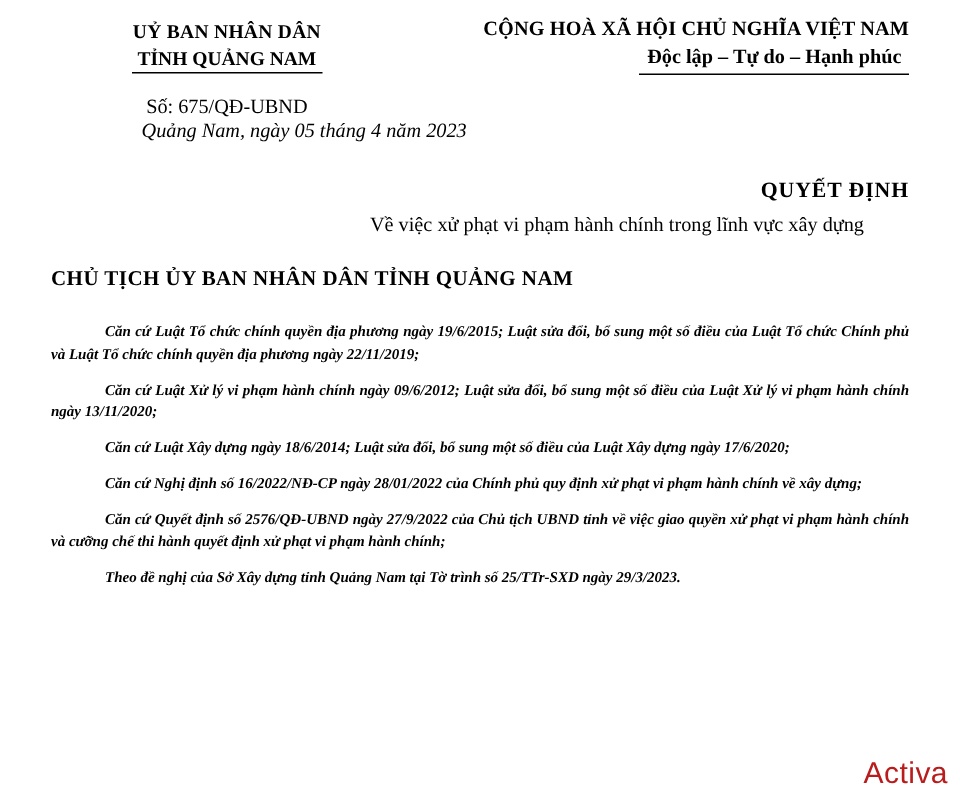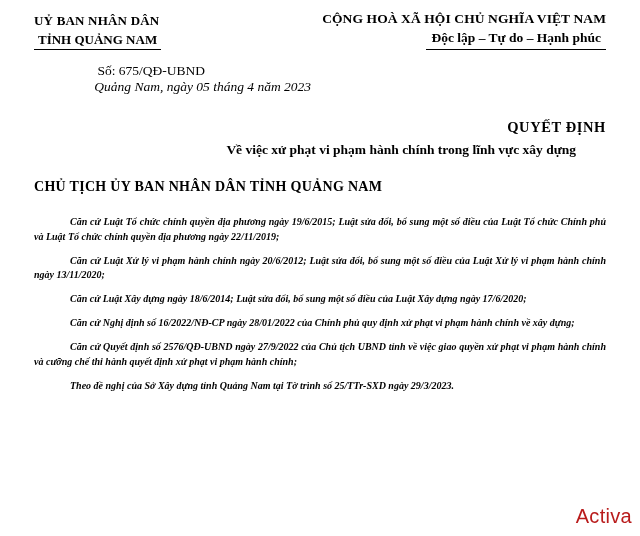--- a/index.html
+++ b/index.html
@@ -25,20 +25,21 @@
 
   
   .header {
     display: flex;
     flex-direction: row;
     align-items: flex-start;
     width: 100%;
   }
   .header-left {
     width: 41%;
+    text-align: center;
     padding-top: 2px;
   }
   .header-right {
     width: 59%;
     text-align: right;
   }
   .org-line1 {
     font-size: 13px;
     font-weight: bold;
     letter-spacing: 0.2px;
@@ -90,21 +91,21 @@
     text-align: right;
     margin-top: 24px;
   }
   .doc-type {
     font-size: 14.5px;
     font-weight: bold;
     letter-spacing: 0.6px;
   }
   .doc-subject {
     font-size: 13.5px;
-    font-weight: bold;
+    font-weight: normal;
     margin-top: 5px;
     padding: 0 30px;
     line-height: 1.35;
   }
   .issuer {
     text-align: left;
     font-size: 14px;
     font-weight: bold;
     margin-top: 20px;
     letter-spacing: 0.3px;
@@ -159,21 +160,21 @@
 
   <div class="title-block">
     <div class="doc-type">QUYẾT ĐỊNH</div>
     <div class="doc-subject">Về việc xử phạt vi phạm hành chính trong lĩnh vực xây dựng</div>
   </div>
 
   <div class="issuer">CHỦ TỊCH ỦY BAN NHÂN DÂN TỈNH QUẢNG NAM</div>
 
   <div class="body">
     <p class="para">Căn cứ Luật Tổ chức chính quyền địa phương ngày 19/6/2015; Luật sửa đổi, bổ sung một số điều của Luật Tổ chức Chính phủ và Luật Tổ chức chính quyền địa phương ngày 22/11/2019;</p>
-    <p class="para">Căn cứ Luật Xử lý vi phạm hành chính ngày 20/6/2012; Luật sửa đổi, bổ sung một số điều của Luật Xử lý vi phạm hành chính ngày 13/11/2020;</p>
+    <p class="para">Căn cứ Luật Xử lý vi phạm hành chính ngày 09/6/2012; Luật sửa đổi, bổ sung một số điều của Luật Xử lý vi phạm hành chính ngày 13/11/2020;</p>
     <p class="para">Căn cứ Luật Xây dựng ngày 18/6/2014; Luật sửa đổi, bổ sung một số điều của Luật Xây dựng ngày 17/6/2020;</p>
     <p class="para">Căn cứ Nghị định số 16/2022/NĐ-CP ngày 28/01/2022 của Chính phủ quy định xử phạt vi phạm hành chính về xây dựng;</p>
     <p class="para">Căn cứ Quyết định số 2576/QĐ-UBND ngày 27/9/2022 của Chủ tịch UBND tỉnh về việc giao quyền xử phạt vi phạm hành chính và cưỡng chế thi hành quyết định xử phạt vi phạm hành chính;</p>
     <p class="para">Theo đề nghị của Sở Xây dựng tỉnh Quảng Nam tại Tờ trình số 25/TTr-SXD ngày 29/3/2023.</p>
   </div>
 
   <div class="watermark">Activa</div>
 
 </div>
 

